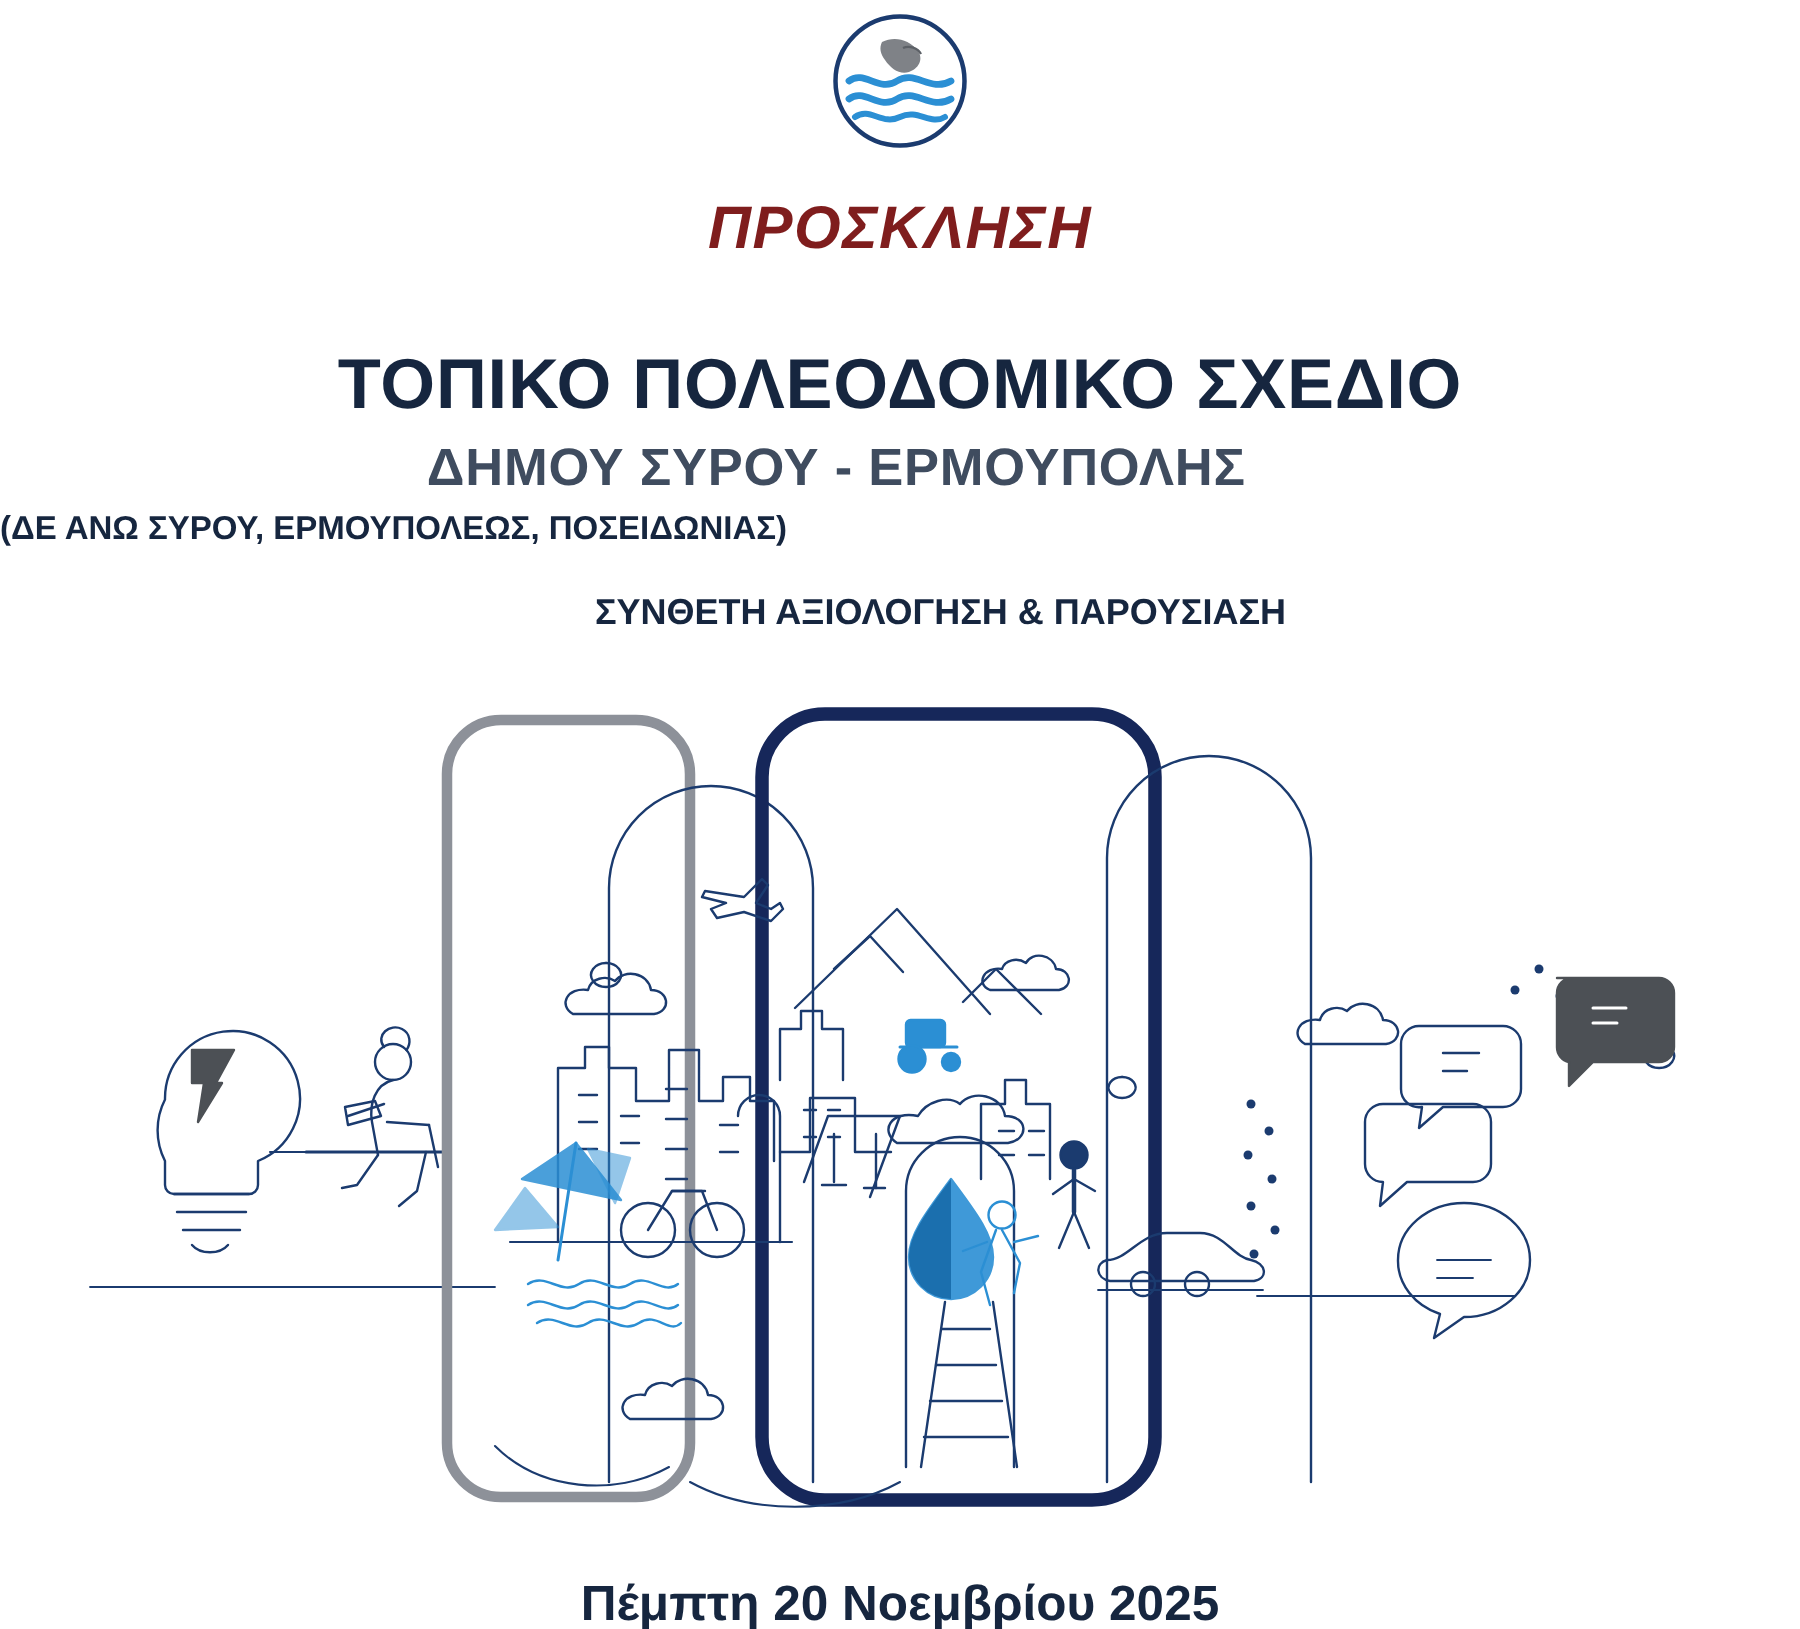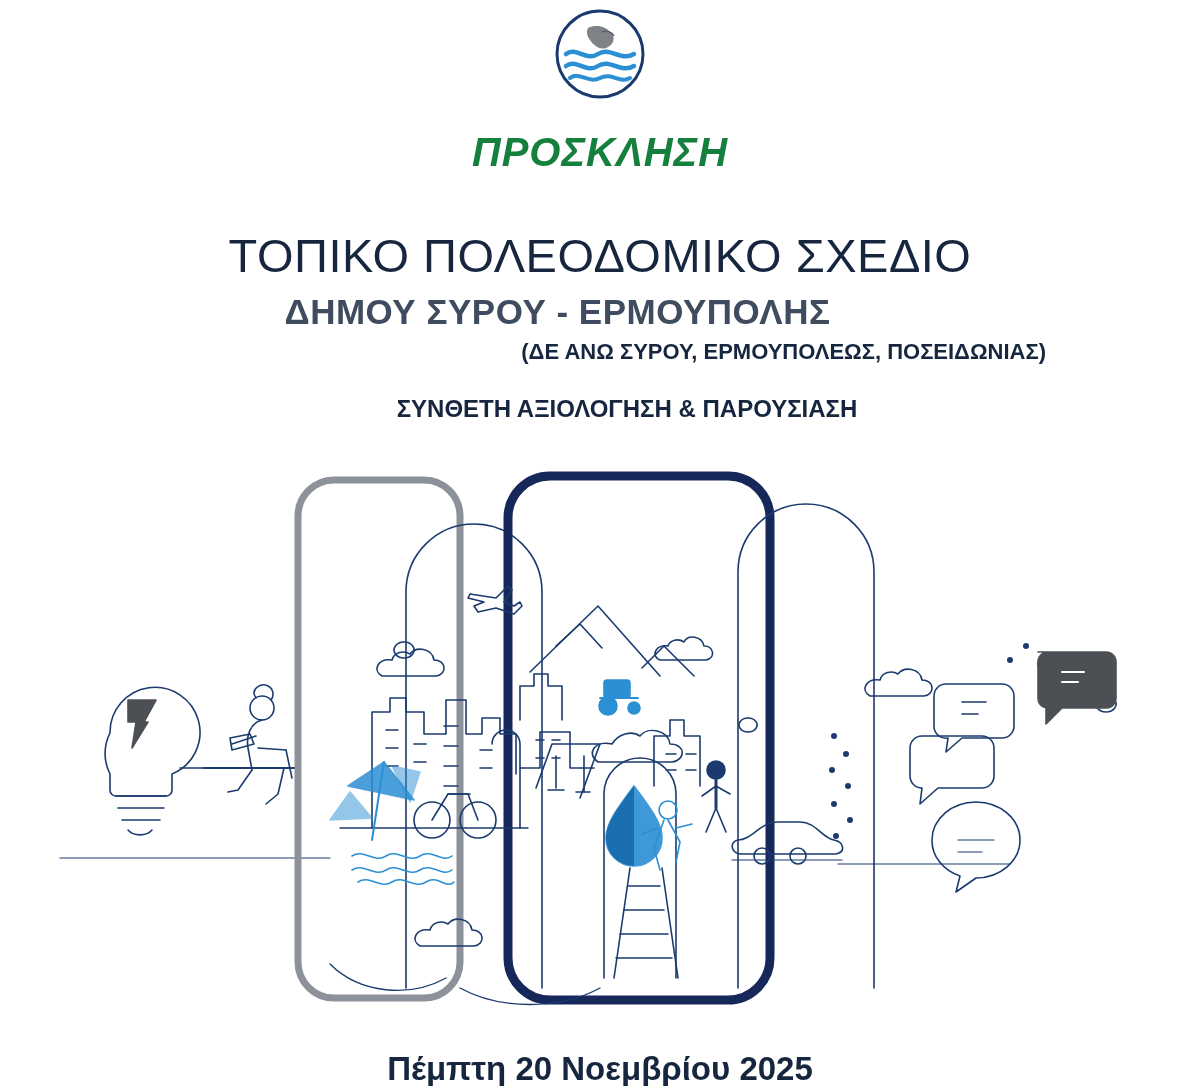--- a/index.html
+++ b/index.html
@@ -34,50 +34,50 @@
   .invitation {
     position: absolute;
     top: 130px;
     left: 0;
     width: 1200px;
     text-align: center;
     font-size: 40px;
     font-weight: bold;
     font-style: italic;
     letter-spacing: 1px;
-    color: #15803d;
+    color: #7f1d1d;
   }
   .title-main {
     position: absolute;
     top: 228px;
     left: 0;
     width: 1200px;
     text-align: center;
     font-size: 47px;
-    font-weight: normal;
+    font-weight: bold;
     letter-spacing: 0.5px;
     color: #16263f;
   }
   .title-sub {
     position: absolute;
     top: 292px;
     left: 0;
     width: 1115px;
     text-align: center;
     font-size: 35px;
     font-weight: bold;
     letter-spacing: 0.5px;
     color: #3f4c5f;
   }
   .title-sub2 {
     position: absolute;
     top: 339px;
     left: 0;
     width: 1046px;
-    text-align: right;
+    text-align: left;
     font-size: 22px;
     font-weight: bold;
     color: #16263f;
   }
   .subject {
     position: absolute;
     top: 392px;
     left: 0;
     width: 1200px;
     text-align: center;

